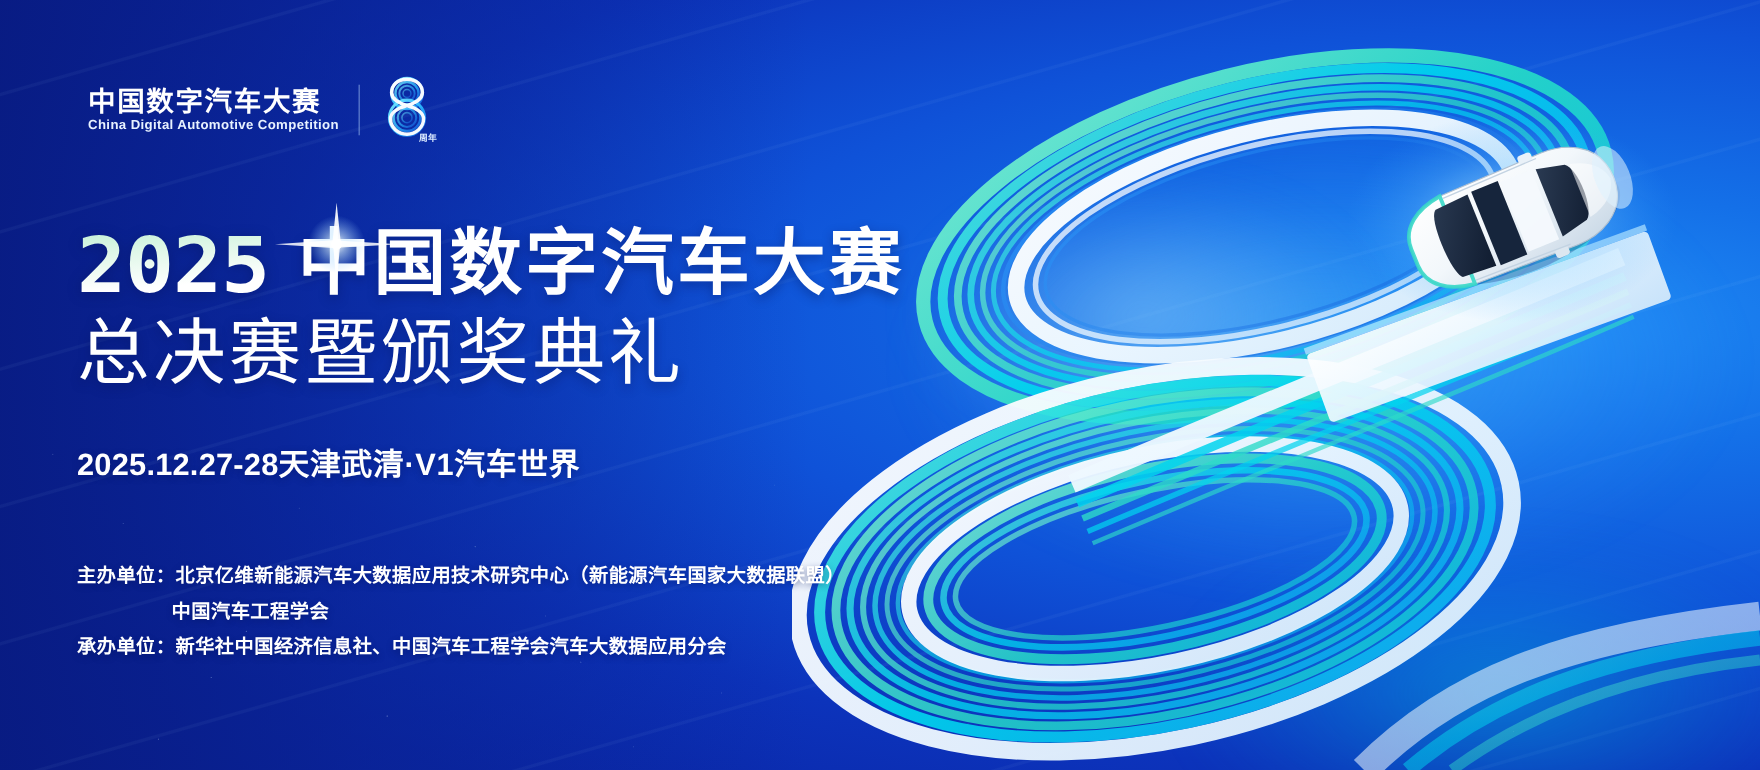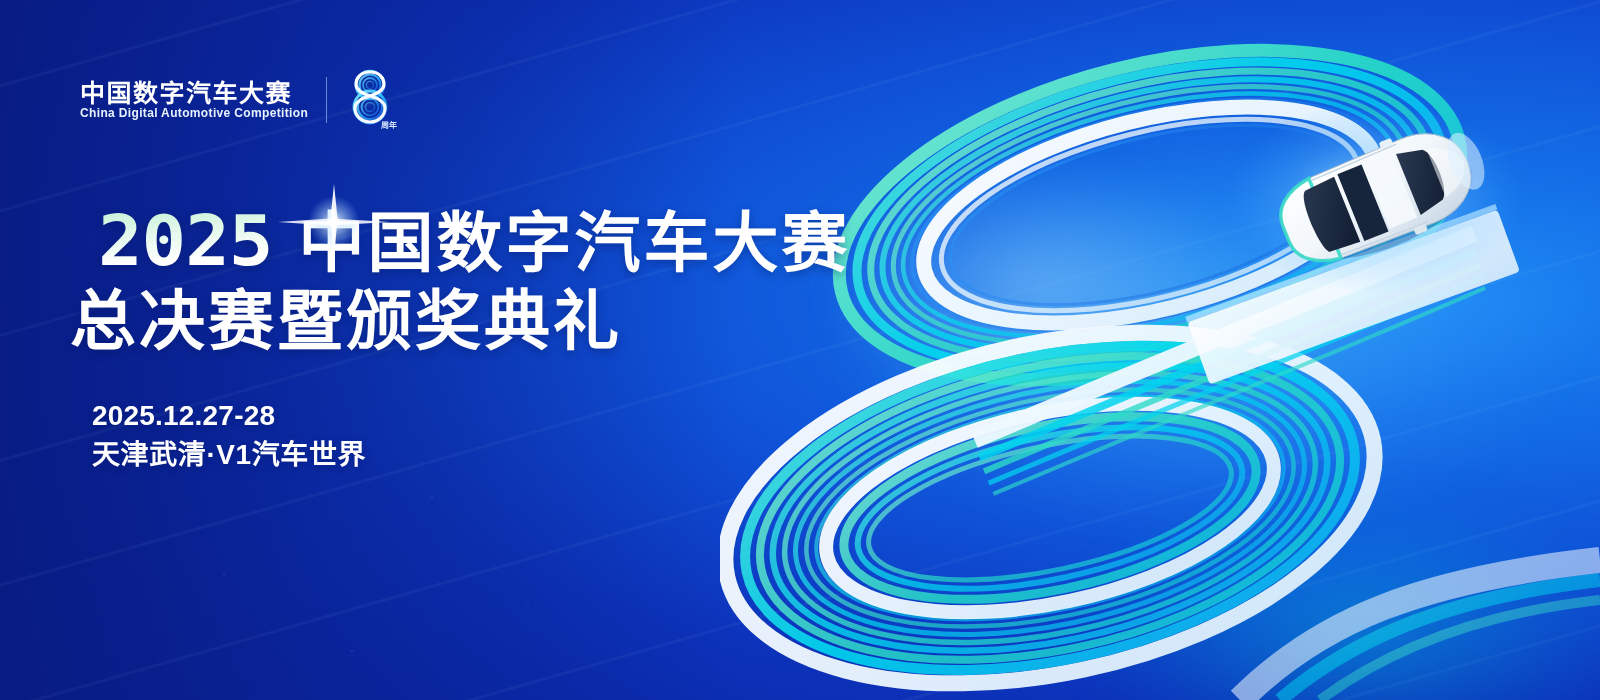--- a/index.html
+++ b/index.html
@@ -166,24 +166,23 @@
 
   
   .headline {
     position: absolute;
     left: 70px;
     top: 206px;
     width: 800px;
   }
   .headline-row1 {
     display: flex;
-    align-items: flex-end;
+    align-items: flex-start;
     white-space: nowrap;
     position: relative;
-    margin-left: 28px;
   }
   .year {
     font-family: "DejaVu Sans Mono", "Liberation Mono", monospace;
     font-size: 70px;
     font-weight: 700;
     letter-spacing: -1px;
     line-height: 1;
     background: linear-gradient(175deg, #bff0d4 0%, #dff7e8 32%, #ffffff 72%, #ffffff 100%);
     -webkit-background-clip: text;
     background-clip: text;
@@ -198,21 +197,21 @@
     font-weight: 700;
     color: #ffffff;
     letter-spacing: 3px;
     line-height: 1;
     margin-left: 36px;
     text-shadow: 0 3px 10px rgba(4,20,90,0.40);
   }
   .headline-row2 {
     margin-top: 12px;
     font-size: 66px;
-    font-weight: 700;
+    font-weight: 400;
     color: #ffffff;
     letter-spacing: 3px;
     line-height: 1;
     white-space: nowrap;
     text-shadow: 0 3px 10px rgba(4,20,90,0.40);
   }
   
   .sparkle {
     position: absolute;
     left: 176px;
@@ -229,24 +228,23 @@
     left: 70px;
     top: 400px;
     font-size: 28px;
     font-weight: 700;
     color: #ffffff;
     letter-spacing: 0.6px;
     white-space: nowrap;
     display: flex;
     align-items: baseline;
     text-shadow: 0 2px 7px rgba(4,20,90,0.40);
-    flex-direction: column;
   }
   .event-date { font-family: "Liberation Sans", sans-serif; letter-spacing: 0.2px; }
-  .event-venue { margin-left: 22px; }
+  .event-venue { }
 
   
   .organizers {
     position: absolute;
     left: 70px;
     top: 515px;
     color: #ffffff;
     font-size: 17.5px;
     font-weight: 700;
     line-height: 1;
@@ -463,15 +461,29 @@
         </span>
       </div>
       <div class="headline-row2">总决赛暨颁奖典礼</div>
     </div>
 
     <div class="event-meta">
       <span class="event-date">2025.12.27-28</span>
       <span class="event-venue">天津武清·V1汽车世界</span>
     </div>
 
+    <div class="organizers">
+      <div class="org-row">
+        <span class="org-label">主办单位：</span>
+        <span class="org-value">北京亿维新能源汽车大数据应用技术研究中心（新能源汽车国家大数据联盟）</span>
+      </div>
+      <div class="org-row indented">
+        <span class="org-label"></span>
+        <span class="org-value">中国汽车工程学会</span>
+      </div>
+      <div class="org-row">
+        <span class="org-label">承办单位：</span>
+        <span class="org-value">新华社中国经济信息社、中国汽车工程学会汽车大数据应用分会</span>
+      </div>
+    </div>
 
   </div>
 </div>
 
 </body></html>

